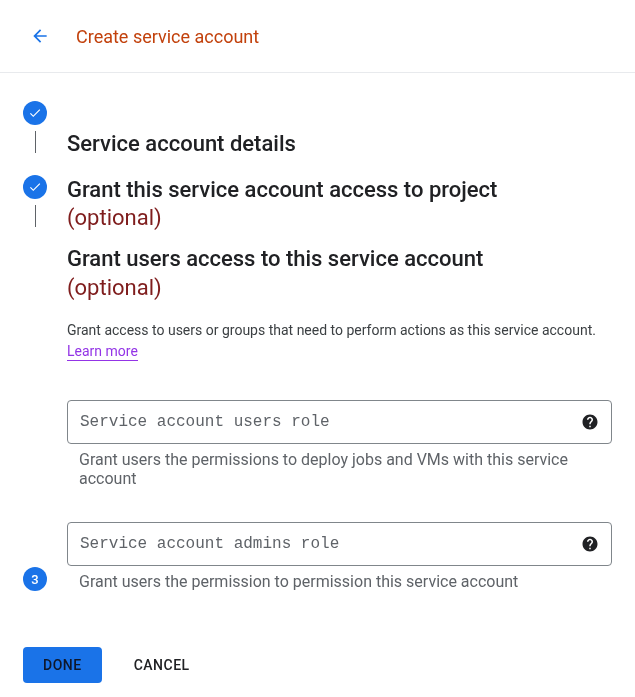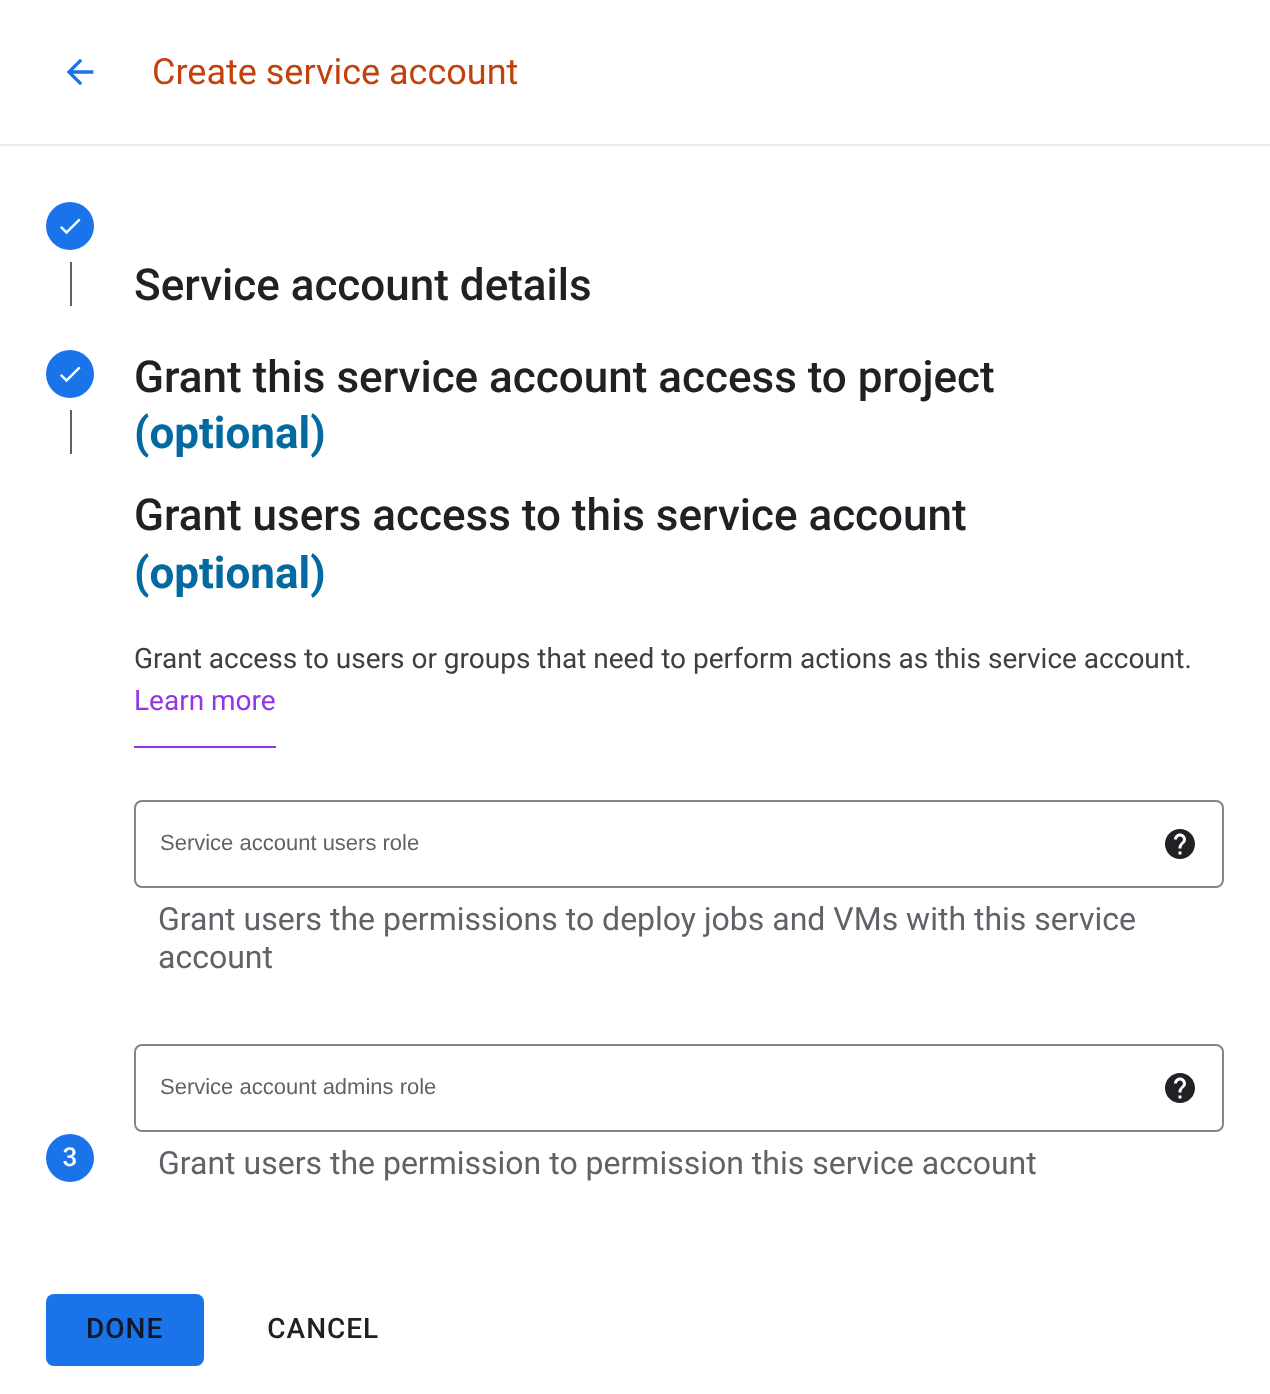--- a/index.html
+++ b/index.html
@@ -92,59 +92,59 @@
       flex: 1;
     }
     .step-title {
       font-size: 22px;
       font-weight: 500;
       color: #202124;
       line-height: 1.3;
     }
     .step-optional {
       font-size: 22px;
-      font-weight: 700;
-      color: #0369a1;
+      font-weight: 400;
+      color: #7f1d1d;
       line-height: 1.3;
     }
     .step-description {
       font-size: 14px;
       color: #3c4043;
       margin-top: 18px;
       line-height: 1.5;
     }
     .learn-more {
       color: #9334e6;
       text-decoration: none;
       border-bottom: 1px solid #9334e6;
-      padding-bottom: 14px;
+      padding-bottom: 1px;
     }
     .field-group {
       margin-top: 38px;
     }
     .field-group + .field-group {
       margin-top: 34px;
     }
     .input-wrapper {
       position: relative;
       border: 1px solid #80868b;
       border-radius: 4px;
       height: 44px;
       display: flex;
       align-items: center;
       padding: 0 12px;
     }
     .input-field {
       border: none;
       outline: none;
       width: 100%;
-      font-size: 11px;
+      font-size: 16px;
       color: #5f6368;
       background: transparent;
-      font-family: Liberation Sans, sans-serif;
+      font-family: Liberation Mono, monospace;
     }
     .input-field::placeholder {
       color: #5f6368;
     }
     .help-icon {
       width: 18px;
       height: 18px;
       flex-shrink: 0;
       margin-left: 8px;
       cursor: pointer;

